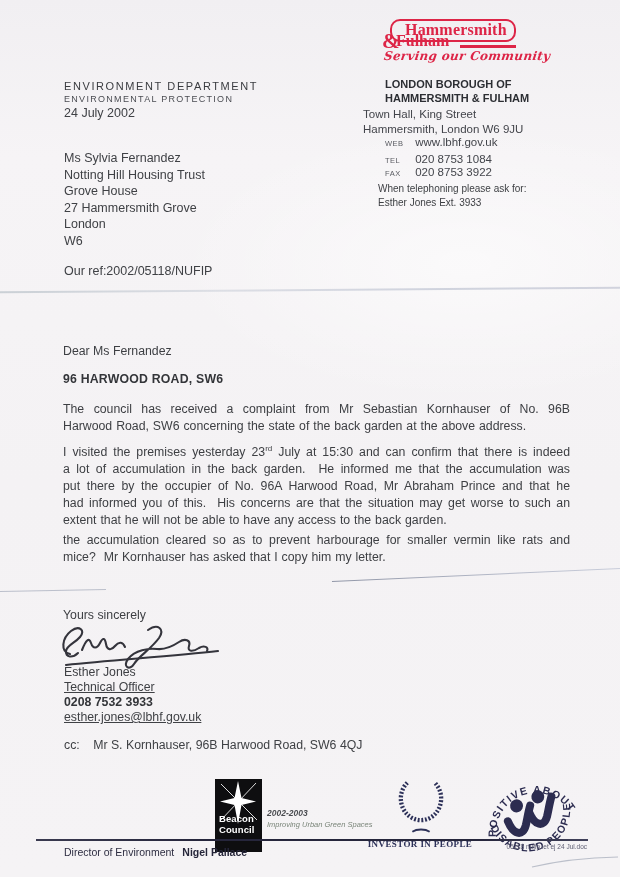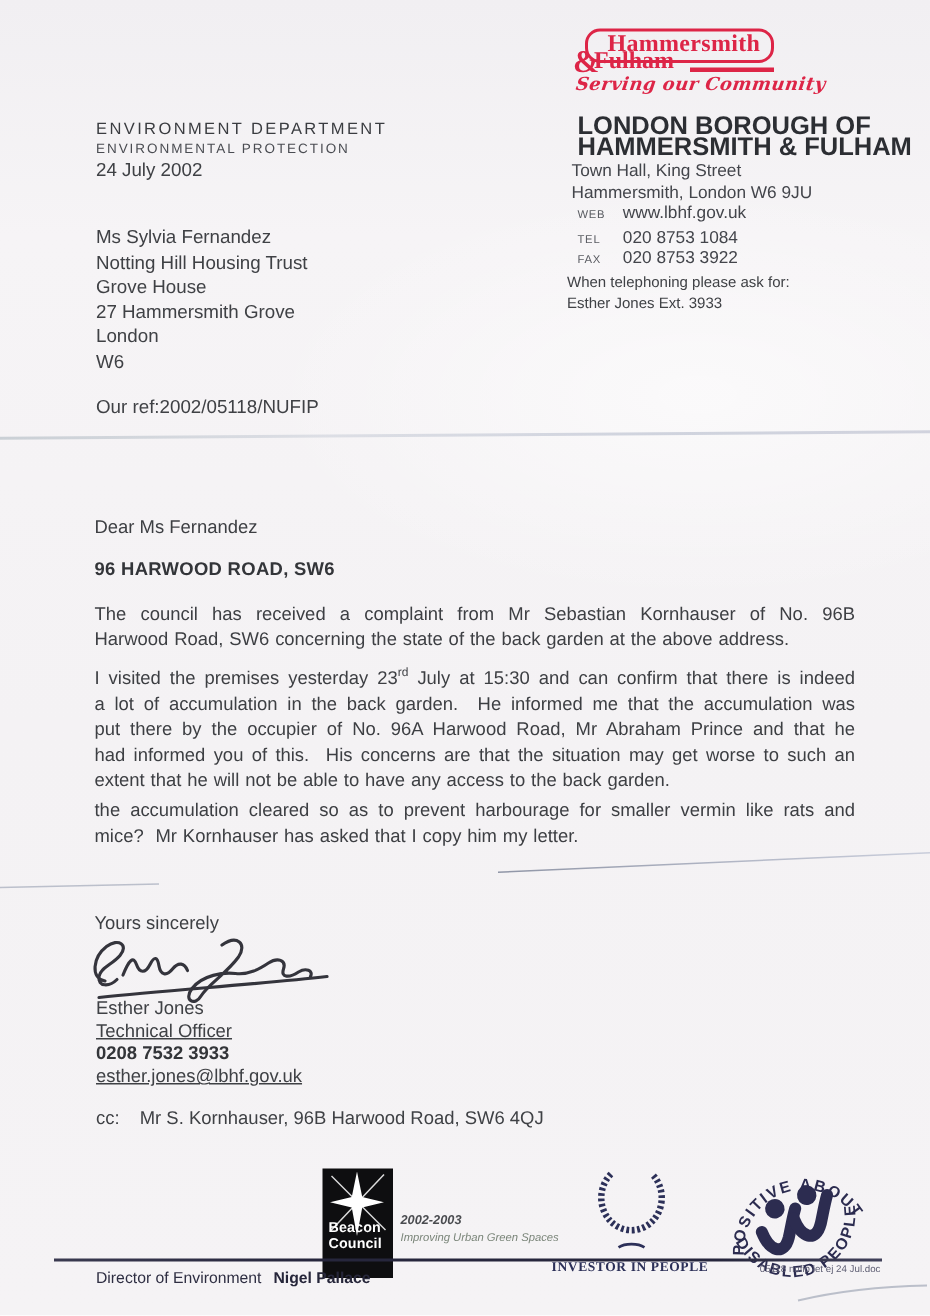--- a/index.html
+++ b/index.html
@@ -20,22 +20,22 @@
   .hf-amp{position:absolute;left:0px;top:17px;font-family:"Liberation Serif",serif;
           font-weight:bold;font-size:21px;background:transparent;}
   .hf-ful{position:absolute;left:14px;top:20px;font-family:"Liberation Serif",serif;
           font-weight:bold;font-size:16px;}
   .hf-rule{position:absolute;left:78px;top:33px;width:56px;height:2.5px;background:#dd2547;}
   .hf-tag{position:absolute;left:2px;top:37px;font-family:"DejaVu Serif",serif;
           font-style:italic;font-weight:bold;font-size:12px;transform:skewX(-8deg);
           letter-spacing:.3px;white-space:nowrap;}
 
   
-  .council-name{left:385px;top:77px;font-size:17px;font-weight:bold;color:#2c2e33;line-height:14px;}
-  .council-addr{left:381px;top:107px;font-size:11.5px;color:#43454b;line-height:14.5px;}
+  .council-name{left:385px;top:77px;font-size:11px;font-weight:bold;color:#2c2e33;line-height:14px;}
+  .council-addr{left:363px;top:107px;font-size:11.5px;color:#43454b;line-height:14.5px;}
   .crow{position:absolute;left:385px;font-size:11.5px;color:#43454b;}
   .crow .lbl{display:inline-block;width:27px;font-size:7.5px;color:#5a5c62;letter-spacing:.5px;}
   .ask{left:378px;font-size:10px;color:#3f4145;}
 
   
   .dept1{left:64px;top:80px;font-size:11px;letter-spacing:1.6px;color:#3a3c40;}
   .dept2{left:64px;top:94px;font-size:9px;letter-spacing:1.3px;color:#4a4c52;}
   .ldate{left:64px;top:106px;font-size:12.5px;color:#3f4145;}
   .recipient{left:64px;top:150px;font-size:12.5px;line-height:16.5px;color:#3f4145;}
   .ourref{left:64px;top:264px;font-size:12.5px;color:#3f4145;}

